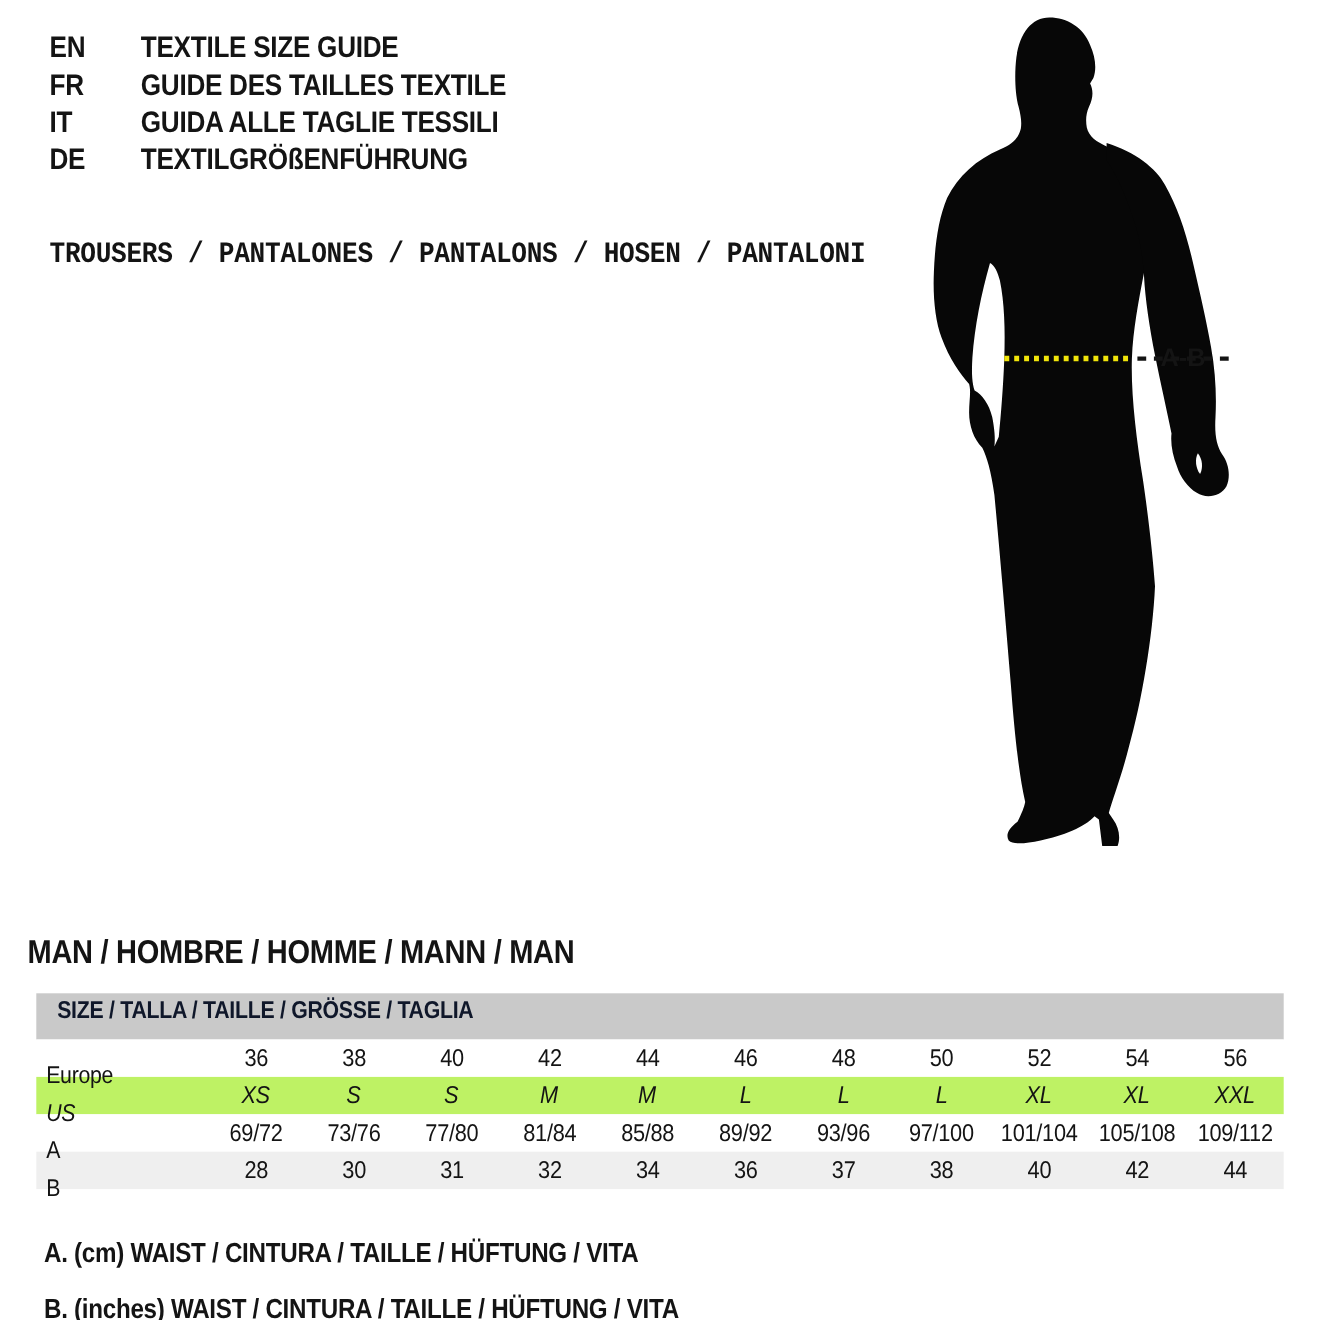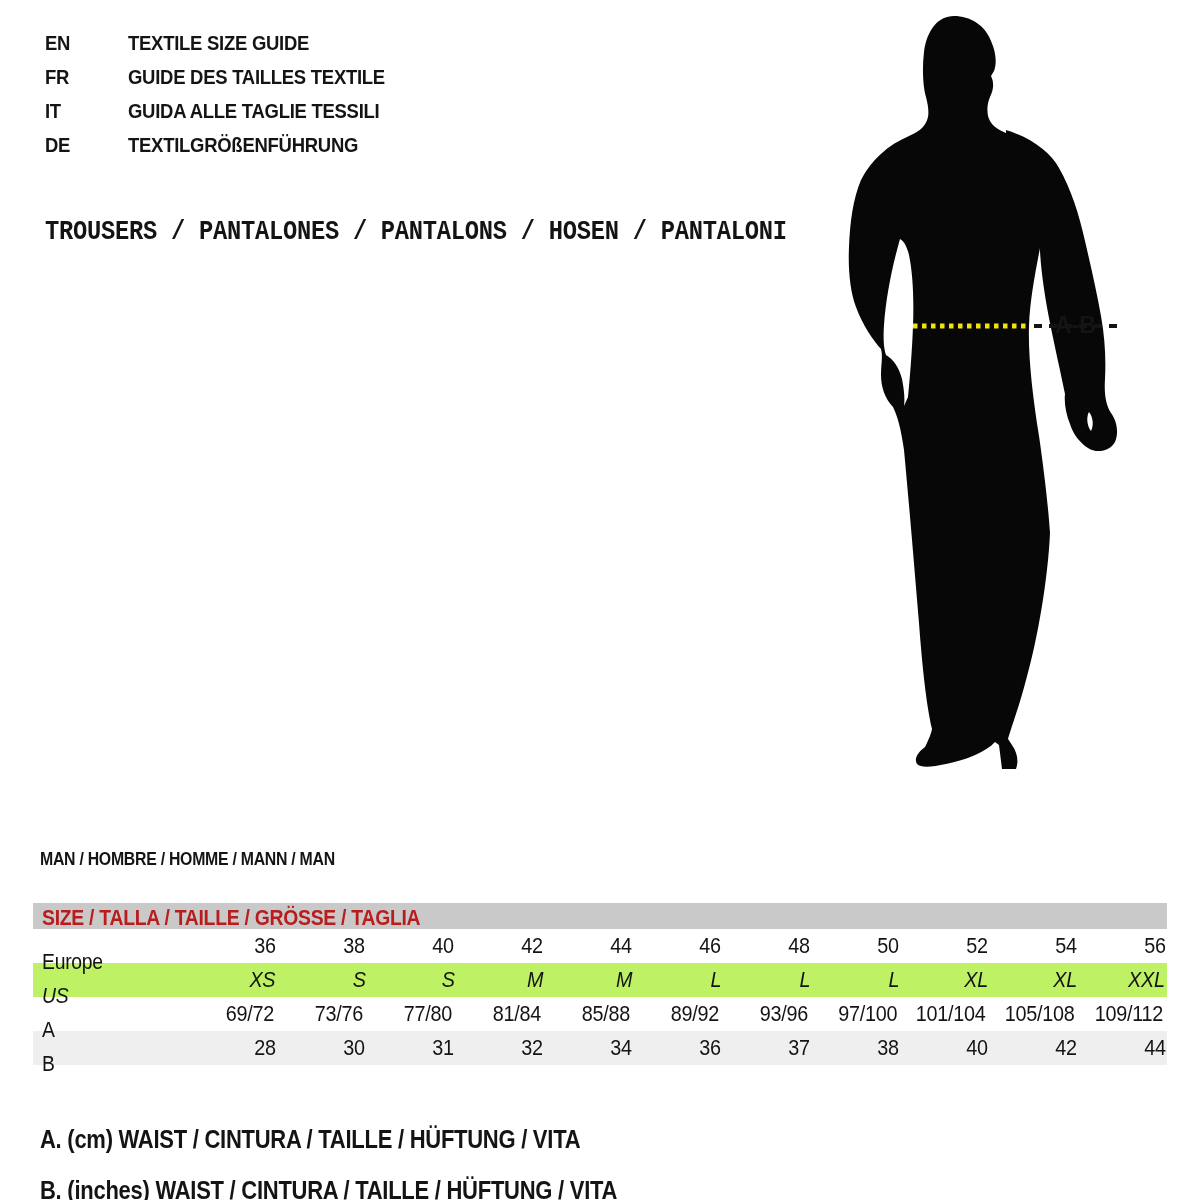--- a/index.html
+++ b/index.html
@@ -4,35 +4,35 @@
 <style>
   html,body { margin:0; padding:0; background:#ffffff; }
   .page {
     position:relative; width:1200px; height:1200px; background:#ffffff;
     font-family:"Liberation Sans", sans-serif; color:#141414; overflow:hidden;
   }
   .cond  { display:inline-block; transform:scaleX(0.88); transform-origin:0 50%; white-space:nowrap; letter-spacing:-0.3px; }
   .condc { display:inline-block; transform:scaleX(0.9);  transform-origin:50% 50%; white-space:nowrap; letter-spacing:-0.3px; }
 
   .lang-list { position:absolute; left:45px; top:26px; }
-  .lang-row  { height:34px; line-height:34px; font-weight:bold; font-size:21px; }
+  .lang-row  { height:34px; line-height:34px; font-weight:bold; font-size:27px; }
   .lang-code { display:inline-block; width:83px; }
 
   .category-title { position:absolute; left:45px; top:217px; font-weight:bold; font-size:27px;font-family:Liberation Mono, monospace; }
 
   .figure   { position:absolute; left:838px; top:8px; width:290px; height:770px; }
   .ab-label { position:absolute; left:1055px; top:312px; font-weight:bold; font-size:23px; }
 
-  .gender-title { position:absolute; left:40px; top:849px; font-weight:bold; font-size:18px; }
+  .gender-title { position:absolute; left:25px; top:849px; font-weight:bold; font-size:30px; }
 
   .size-table { position:absolute; left:33px; top:903px; width:1134px; font-size:22px; }
-  .thead  { height:26px; line-height:30px; background:#c9c9c9; color:#b91c1c; font-weight:bold; padding-left:9px; font-size:22px; }
+  .thead  { height:42px; line-height:30px; background:#c9c9c9; color:#0f172a; font-weight:bold; padding-left:19px; font-size:22px; }
   .trow   { display:flex; height:34px; line-height:34px; background:#ffffff; }
   .tlabel { width:155px; padding-left:9px; box-sizing:border-box;margin-top:16px; }
-  .tcell  { flex:1; text-align:right; }
+  .tcell  { flex:1; text-align:center; }
 
   .notes { position:absolute; left:40px; top:1106px; font-weight:bold; font-size:25px; }
   .note-line { height:36px; line-height:36px;margin-top:15px; }
 </style>
 </head>
 <body>
 
 <div class="page">
 
   <div class="lang-list">

